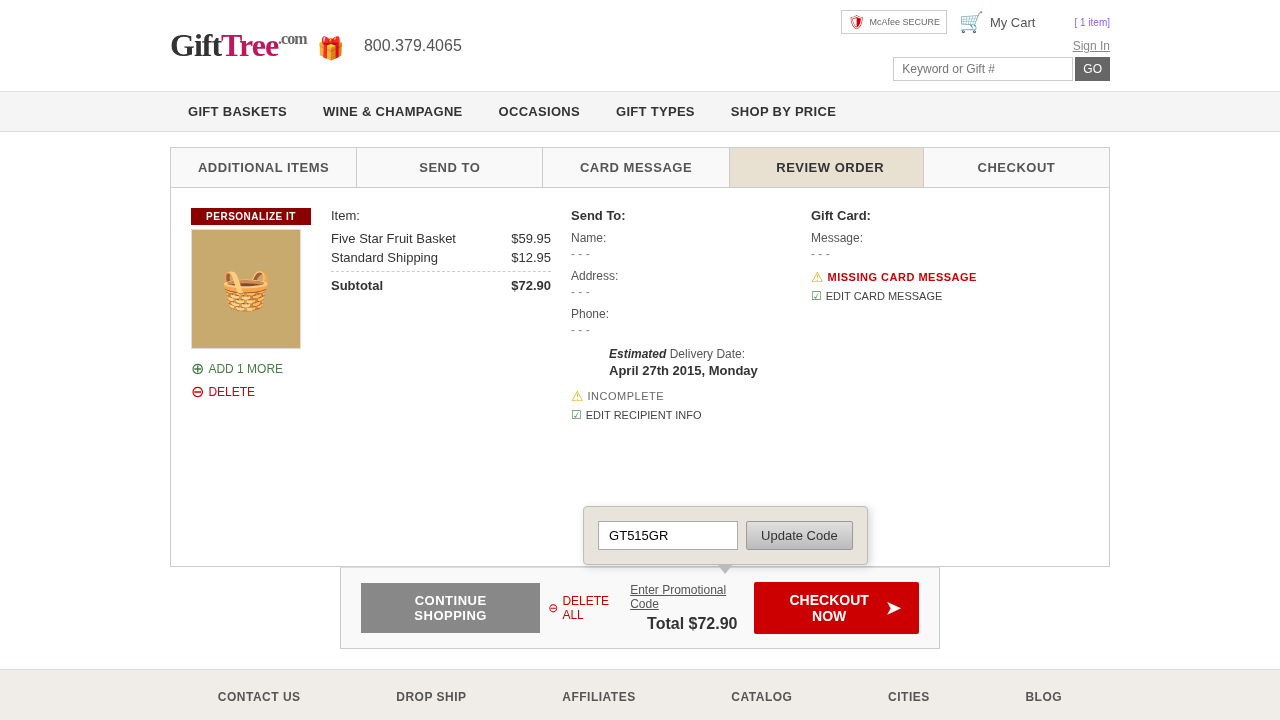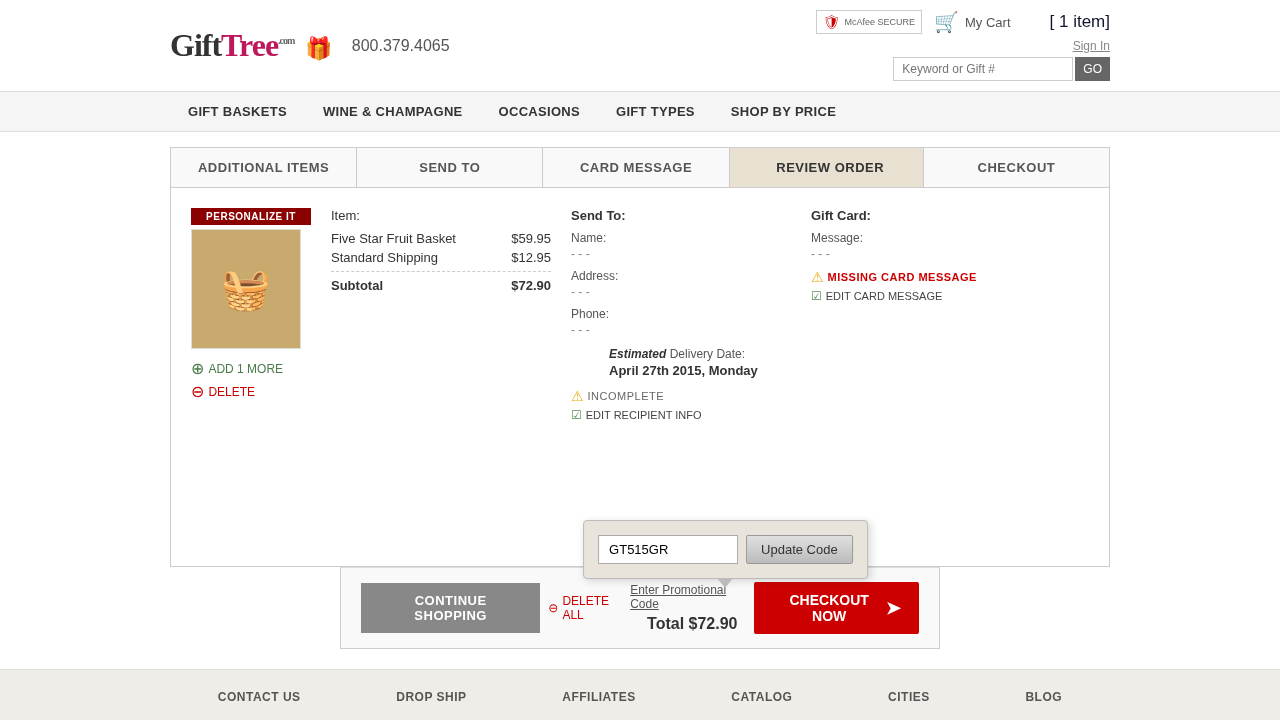--- a/index.html
+++ b/index.html
@@ -2,27 +2,27 @@
 <html><head>
   <meta charset="utf-8">
   <style>
     * { margin: 0; padding: 0; box-sizing: border-box; }
     body { font-family: Arial, sans-serif; font-size: 13px; background: #fff; color: #333; width: 1280px; }
 
     
     .header { display: flex; align-items: center; justify-content: space-between; padding: 10px 170px 10px 170px; border-bottom: 1px solid #ddd; }
     .logo-area { display: flex; align-items: center; gap: 10px; }
     .logo-text { font-size: 32px; font-weight: bold; color: #333; font-family: Georgia, serif; letter-spacing: -1px; }
-    .logo-text span.com { font-size: 10px; vertical-align: super; color: #666; }
+    .logo-text span.com { font-size: 16px; vertical-align: super; color: #666; }
     .phone { font-size: 16px; color: #555; margin-left: 10px; }
     .header-right { display: flex; flex-direction: column; align-items: flex-end; gap: 4px; }
     .cart-area { display: flex; align-items: center; gap: 6px; }
     .cart-icon { font-size: 20px; color: #555; }
     .cart-link { color: #555; text-decoration: none; font-size: 13px; }
-    .cart-count { color: #0f172a; font-size: 17px; padding-left: 33px; }
+    .cart-count { color: #8b5cf6; font-size: 10px; padding-left: 33px; }
     .signin { color: #888; font-size: 12px; cursor: pointer; text-decoration: underline; }
     .mcafee-badge { display: flex; align-items: center; border: 1px solid #ccc; padding: 3px 6px; font-size: 9px; color: #666; gap: 4px; }
     .mcafee-badge .shield { color: #c00; font-size: 14px; }
     .search-area { display: flex; gap: 2px; justify-content: center; }
     .search-input { border: 1px solid #ccc; padding: 4px 8px; font-size: 12px; width: 180px; color: #999; }
     .search-btn { background: #666; color: #fff; border: none; padding: 4px 8px; font-size: 12px; cursor: pointer; }
 
     
     .nav { background: #f5f5f5; border-bottom: 1px solid #ddd; display: flex; align-items: center; padding: 0 170px; }
     .nav-item { padding: 12px 18px; font-size: 13px; color: #333; cursor: pointer; text-decoration: none; font-weight: bold; letter-spacing: 0.3px; }
@@ -214,21 +214,21 @@
       <div class="edit-link">
         <span class="checkbox-icon">☑</span>
         <span>EDIT CARD MESSAGE</span>
       </div>
     </div>
   </div>
 </div>
 
 <div style="position:relative; margin: 0 170px;">
 
-  <div class="promo-popup" style="position:absolute; bottom: 70px; left: 50%; transform:translateX(-20%);">
+  <div class="promo-popup" style="position:absolute; bottom: 84px; left: 50%; transform:translateX(-20%);">
     <input class="promo-input" value="GT515GR" style="">
     <button class="promo-update-btn">Update Code</button>
     <div class="promo-popup-arrow"></div>
   </div>
 
   <div class="bottom-bar">
     <div style="display:flex; flex-direction:row; gap:8px;">
       <button class="continue-btn">CONTINUE SHOPPING</button>
       <div class="delete-all">
         <span>⊖</span>

